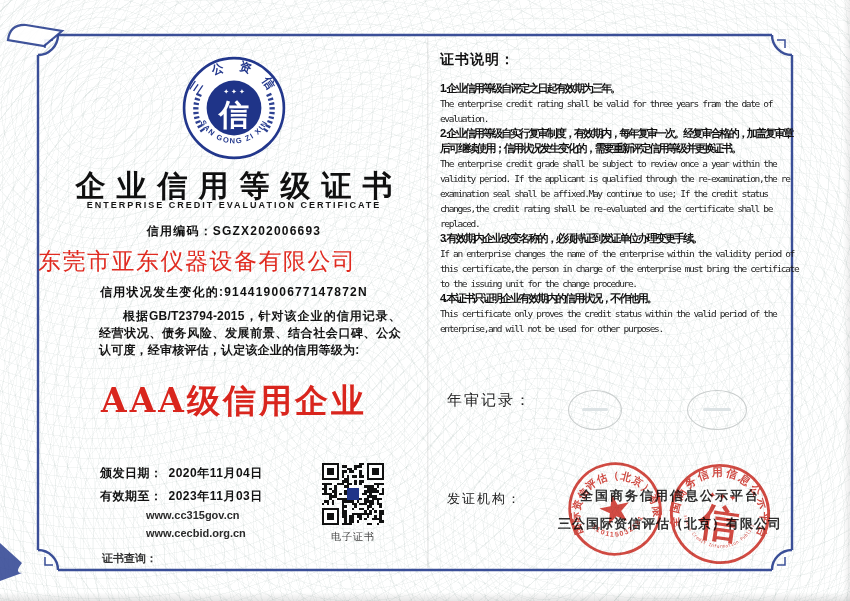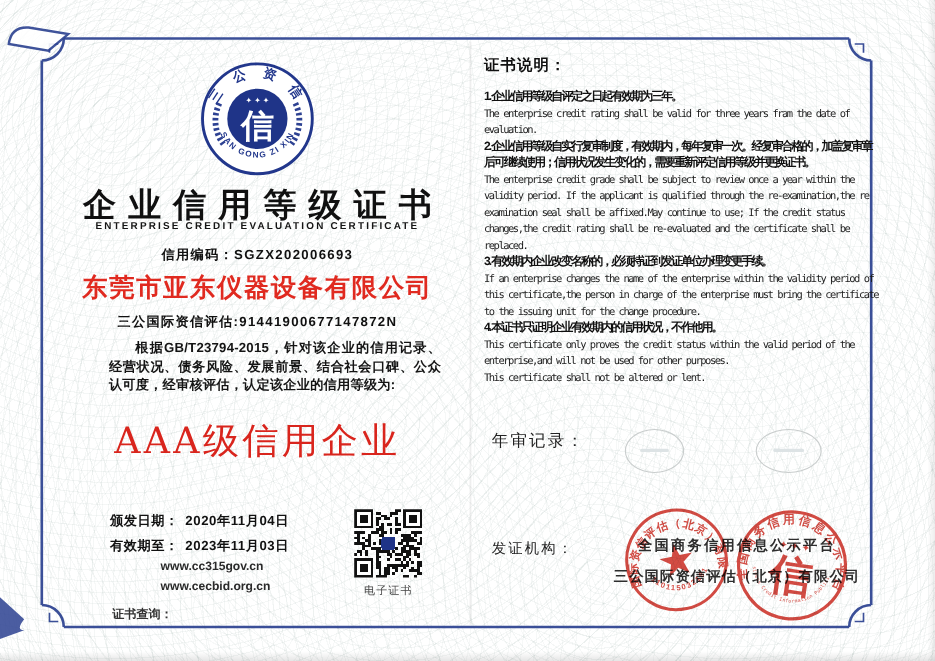--- a/index.html
+++ b/index.html
@@ -27,27 +27,27 @@
   
   .left-page{left:38px;top:35px;width:392px;height:535px;}
   .logo-wrap{left:143px;top:20px;width:106px;height:106px;}
   .cert-title{left:0;top:131px;width:392px;text-align:center;font-size:30px;font-weight:bold;
     letter-spacing:11px;padding-left:11px;box-sizing:border-box;color:#101010;
     font-family:"Liberation Serif","DejaVu Serif",serif;}
   .cert-subtitle{left:0;top:165px;width:392px;text-align:center;font-size:9px;font-weight:bold;
     letter-spacing:2px;color:#151515;}
   .credit-no{left:0;top:188px;width:392px;text-align:center;font-size:12px;font-weight:bold;
     letter-spacing:1.2px;color:#111;}
-  .company{left:0;top:211px;width:392px;text-align:center;font-size:23px;font-weight:bold;
+  .company{left:0;top:211px;width:392px;font-size:23px;font-weight:normal;
     letter-spacing:1.5px;color:#e02a20;}
   .uscc{left:0;top:249px;width:392px;text-align:center;font-size:12px;font-weight:bold;
     letter-spacing:1.2px;color:#101010;}
   .body-par{left:61px;top:273px;width:302px;font-size:12px;font-weight:600;line-height:17px;
     text-indent:24px;text-align:justify;color:#141414;letter-spacing:.2px;}
-  .rating{left:0;top:344px;width:392px;text-align:center;font-size:33px;font-weight:normal;
+  .rating{left:0;top:344px;width:392px;text-align:center;font-size:33px;font-weight:bold;
     letter-spacing:3px;color:#d9251d;font-family:"DejaVu Serif","Liberation Serif",serif;}
   .date-row{left:62px;font-size:12px;font-weight:bold;color:#111;letter-spacing:.5px;}
   .date-row .lbl{margin-right:6px;}
   .q-label{left:64px;top:474px;font-size:11px;color:#333;font-weight:600;margin-top:42px;}
   .q-url{left:108px;font-size:11px;color:#2a2a2a;font-weight:600;}
   .qr-wrap{left:284px;top:428px;width:62px;height:62px;}
   .qr-caption{left:284px;top:495px;width:62px;text-align:center;font-size:10px;color:#444;
     font-family:"Liberation Serif",serif;letter-spacing:1px;}
   
   .right-page{left:438px;top:35px;width:354px;height:535px;}
@@ -112,21 +112,21 @@
         <path d="M 95,86 A 40,40 0 0 0 98,42"></path>
       </g>
       <text x="60" y="44" text-anchor="middle" font-size="8" fill="#ffffff">✦ ✦ ✦</text>
       <text x="60" y="79" text-anchor="middle" font-size="34" font-weight="bold" fill="#ffffff">信</text>
     </svg>
 
     <div class="abs cert-title">企业信用等级证书</div>
     <div class="abs cert-subtitle">ENTERPRISE CREDIT EVALUATION CERTIFICATE</div>
     <div class="abs credit-no">信用编码：SGZX202006693</div>
     <div class="abs company">东莞市亚东仪器设备有限公司</div>
-    <div class="abs uscc">三公国际资信评估:91441900677147872N</div>
+    <div class="abs uscc">信用状况发生变化的:91441900677147872N</div>
     <div class="abs body-par">根据GB/T23794-2015，针对该企业的信用记录、经营状况、债务风险、发展前景、结合社会口碑、公众认可度，经审核评估，认定该企业的信用等级为:</div>
     <div class="abs rating">AAA级信用企业</div>
 
     <div class="abs date-row" style="top:430px">
       <span class="lbl">颁发日期：</span><span>2020年11月04日</span>
     </div>
     <div class="abs date-row" style="top:453px">
       <span class="lbl">有效期至：</span><span>2023年11月03日</span>
     </div>
     <div class="abs q-label">证书查询：</div>
@@ -356,21 +356,20 @@
         <div class="note-en">examination seal shall be affixed.May continue to use; If the credit status</div>
         <div class="note-en">changes,the credit rating shall be re-evaluated and the certificate shall be</div>
         <div class="note-en">replaced.</div>
         <div class="note-cn">3. 有效期内企业改变名称的，必须持证到发证单位办理变更手续。</div>
         <div class="note-en">If an enterprise changes the name of the enterprise within the validity period of</div>
         <div class="note-en">this certificate,the person in charge of the enterprise must bring the certificate</div>
         <div class="note-en">to the issuing unit for the change procedure.</div>
         <div class="note-cn">4. 本证书只证明企业有效期内的信用状况，不作他用。</div>
         <div class="note-en">This certificate only proves the credit status within the valid period of the</div>
         <div class="note-en">enterprise,and will not be used for other purposes.</div>
-        <div class="note-en">This certificate shall not be altered or lent.</div>
       </div>
 
     <div class="abs annual-label">年审记录：</div>
     <div class="abs review-ellipse" style="left:130px;top:355px;width:52px;height:38px;">
       <div class="review-smudge" style="width:26px;margin:17px auto 0;"></div>
     </div>
     <div class="abs review-ellipse" style="left:249px;top:355px;width:58px;height:38px;">
       <div class="review-smudge" style="width:28px;margin:17px auto 0;"></div>
     </div>
 

